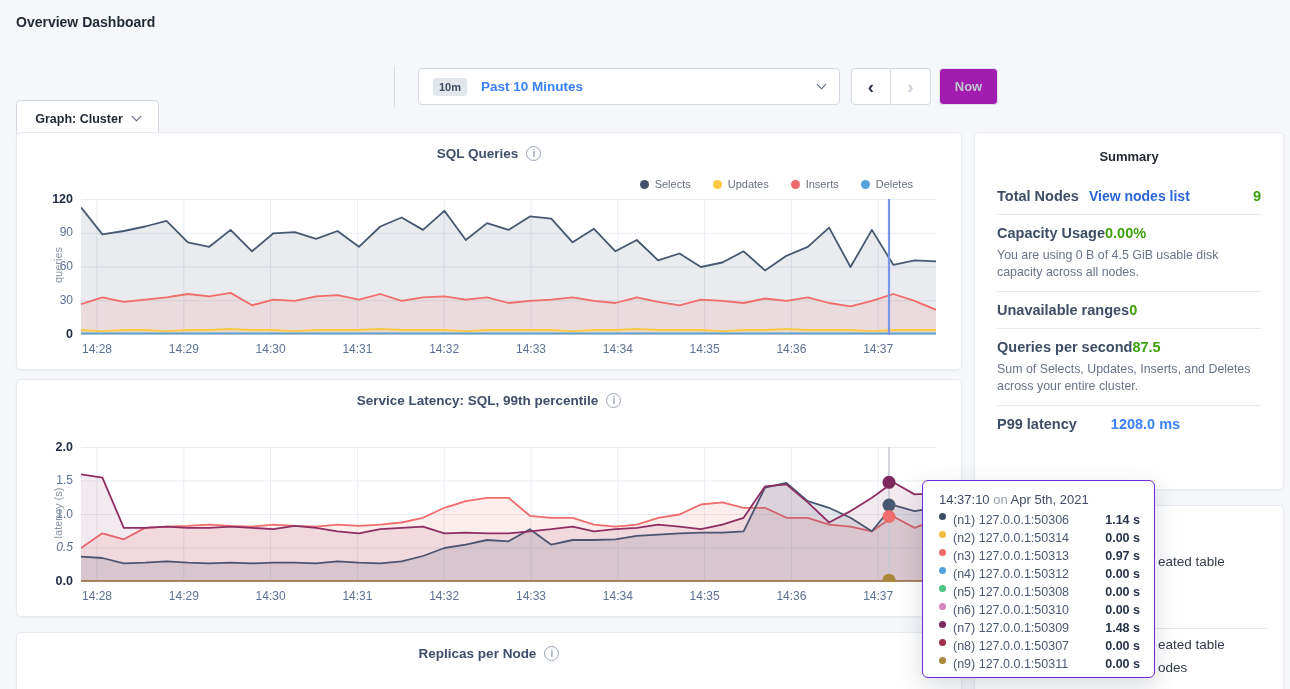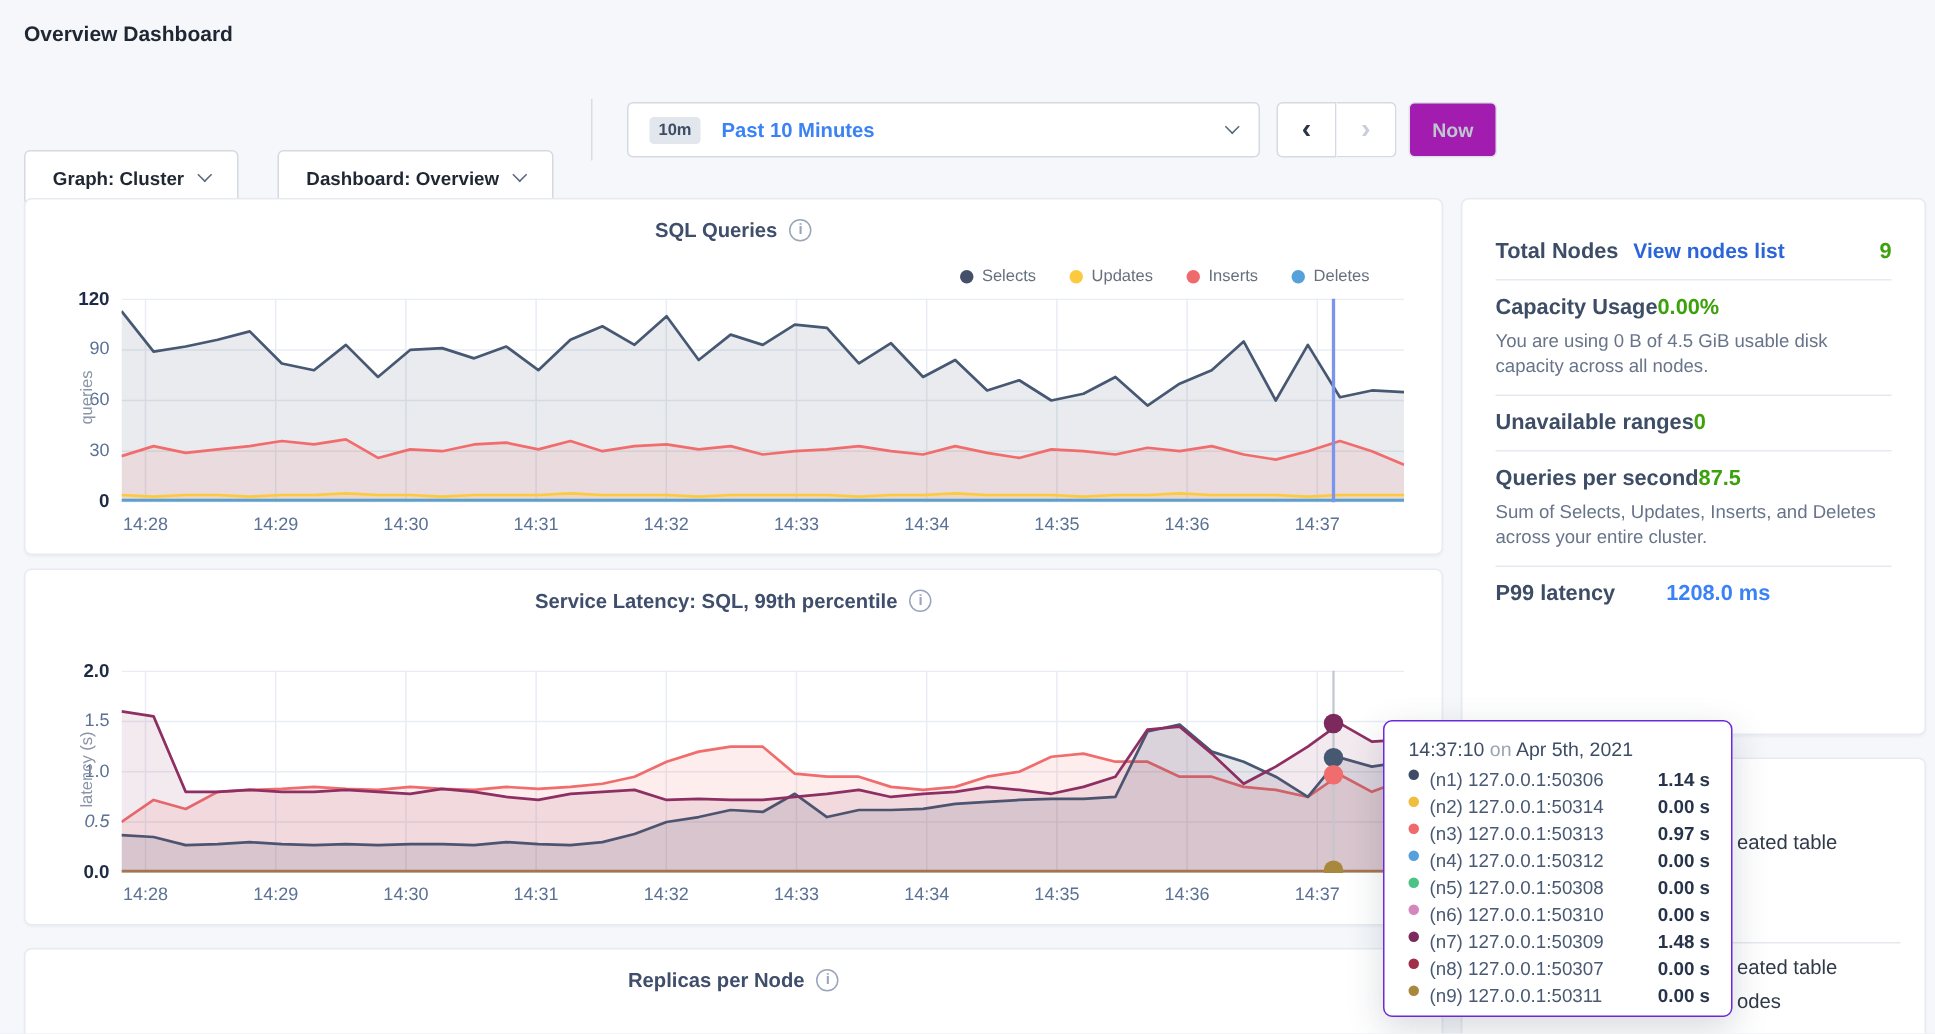--- a/index.html
+++ b/index.html
@@ -67,24 +67,20 @@
 </style>
 </head>
 <body>
 
 <div class="screen">
 
   <div class="page-title">Overview Dashboard</div>
 
   <div class="dd" style="left:16px;width:143px;">
     <span>Graph: Cluster</span>
-    <span class="chev"></span>
-  </div>
-  <div class="dd" style="left:185px;width:184px;">
-    <span>Dashboard: Overview</span>
     <span class="chev"></span>
   </div>
   <div class="vdivider"></div>
   <div class="timepicker">
     <span class="timebadge">10m</span>
     <span class="timelabel">Past 10 Minutes</span>
     <span class="chev"></span>
   </div>
   <div class="arrowgroup">
     <div class="arrowbtn prev">‹</div>
@@ -212,20 +208,21 @@
     </div>
 
   <div class="card chart-card" style="top:632px;height:120px;">
     <div class="chart-title-row">
       <span class="chart-title">Replicas per Node</span>
       <span class="info"></span>
     </div>
   </div>
 
   <div class="card summary-card">
+    <div class="summary-title">Summary</div>
 
     <div class="srow">
       <span class="lbl">Total Nodes</span>
       <span class="lnk" id="nodes-link" style="color: rgb(43, 101, 217);">View nodes list</span>
       <span class="val sval" style="color: rgb(61, 161, 12);">9</span>
     </div>
     <div class="sdivider"></div>
 
     <div class="srow">
       <span class="lbl">Capacity Usage</span>

